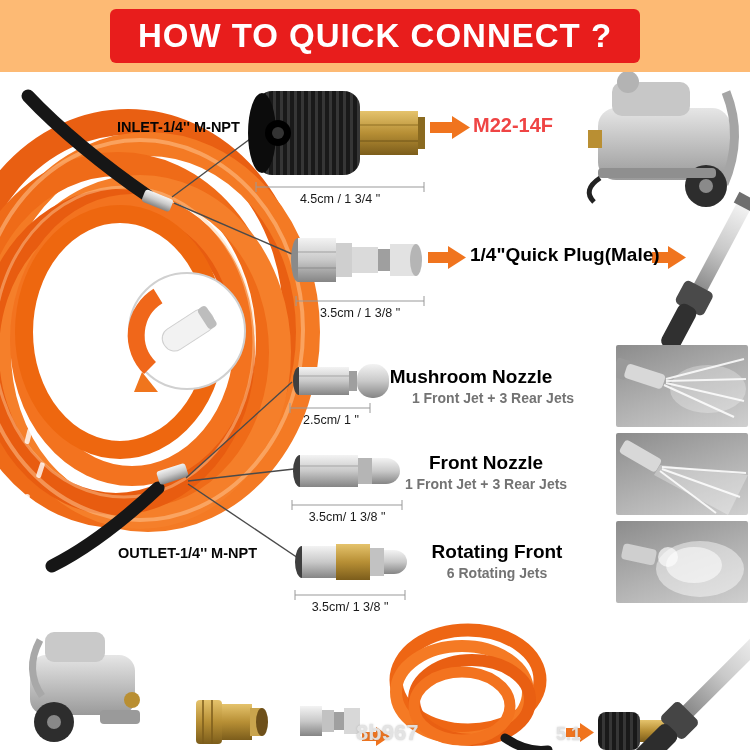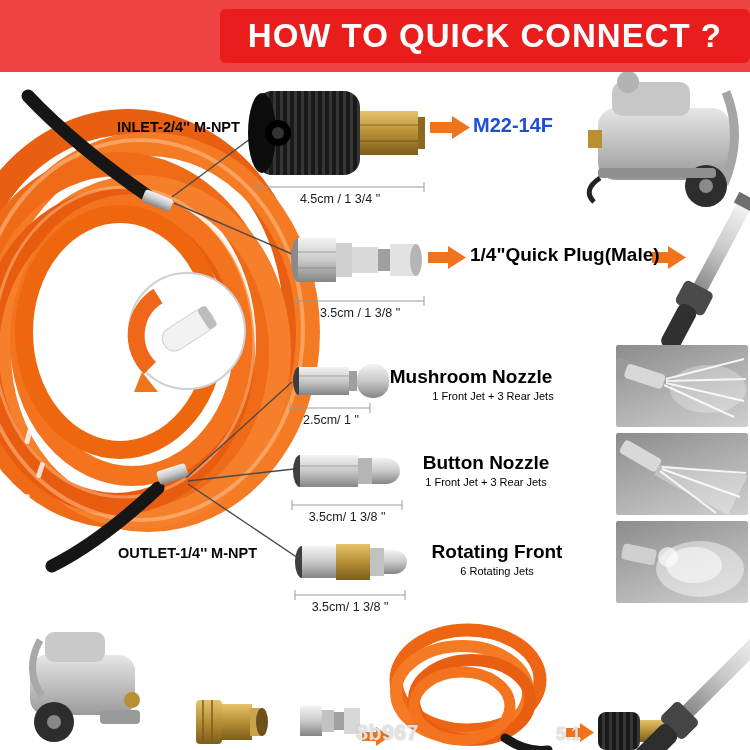--- a/index.html
+++ b/index.html
@@ -1,26 +1,26 @@
 <!DOCTYPE html>
 <html><head>
 <meta charset="utf-8">
 <style>
   *{margin:0;padding:0;box-sizing:border-box}
   html,body{width:750px;height:750px}
   body{font-family:"Liberation Sans",sans-serif;background:#fff;color:#0a0a0a}
   #stage{position:relative;width:750px;height:750px;overflow:hidden;background:#fff}
   .abs{position:absolute;white-space:nowrap}
-  .banner{position:absolute;left:0;top:0;width:750px;height:72px;background:#ef4444;display:flex;align-items:center;justify-content:flex-end}
+  .banner{position:absolute;left:0;top:0;width:750px;height:72px;background:#fdba74;display:flex;align-items:center;justify-content:center}
   .banner-inner{background:#e81d1c;border-radius:6px;padding:8px 28px;color:#fff;font-weight:700;font-size:33px;letter-spacing:1px}
   .lbl{font-weight:700;font-size:14.5px;color:#050505}
-  .big{font-weight:700;font-size:20px;color:#1d4ed8}
+  .big{font-weight:700;font-size:20px;color:#ef4444}
   .med{font-weight:700;font-size:19px;color:#000}
   .size{font-size:12.5px;color:#1a1a1a}
-  .jets{font-weight:400;font-size:11px;color:#000000}
+  .jets{font-weight:700;font-size:14px;color:#737373}
   .center{text-align:center}
   .photo{position:absolute;left:616px;width:132px;height:82px;overflow:hidden;border-radius:2px;background:linear-gradient(160deg,#8c8c8c 0%,#b2b2b2 55%,#cfcfcf 100%)}
   .wm{color:rgba(228,228,228,0.95);font-weight:700;text-shadow:0 0 2px rgba(110,110,110,0.4)}
   svg.layer{position:absolute;left:0;top:0}
 </style>
 </head>
 <body>
 
 <div id="stage">
 
@@ -265,32 +265,32 @@
   </div>
   <div class="photo" style="top:521px">
     <svg width="132" height="82">
       <rect x="8" y="22" width="34" height="16" rx="4" fill="#cfcfcf" transform="rotate(12 8 22)"></rect>
       <circle cx="52" cy="36" r="10" fill="#e0e0e0"></circle>
       <ellipse cx="84" cy="48" rx="44" ry="28" fill="rgba(255,255,255,0.45)"></ellipse>
       <ellipse cx="78" cy="44" rx="28" ry="18" fill="rgba(255,255,255,0.55)"></ellipse>
     </svg>
   </div>
 
-  <div class="abs lbl" style="left:117px;top:119px">INLET-2/4'' M-NPT</div>
+  <div class="abs lbl" style="left:117px;top:119px">INLET-1/4'' M-NPT</div>
   <div class="abs size center" style="left:256px;top:192px;width:168px">4.5cm / 1 3/4 "</div>
   <div class="abs big" style="left:473px;top:114px">M22-14F</div>
 
   <div class="abs size center" style="left:296px;top:306px;width:128px">3.5cm / 1 3/8 "</div>
   <div class="abs med" style="left:470px;top:244px">1/4"Quick Plug(Male)</div>
 
   <div class="abs med center" style="left:376px;top:366px;width:190px">Mushroom Nozzle</div>
   <div class="abs jets center" style="left:398px;top:390px;width:190px">1 Front Jet + 3 Rear Jets</div>
   <div class="abs size center" style="left:288px;top:413px;width:86px">2.5cm/ 1 "</div>
 
-  <div class="abs med center" style="left:400px;top:452px;width:172px">Button Nozzle</div>
+  <div class="abs med center" style="left:400px;top:452px;width:172px">Front Nozzle</div>
   <div class="abs jets center" style="left:400px;top:476px;width:172px">1 Front Jet + 3 Rear Jets</div>
   <div class="abs size center" style="left:292px;top:510px;width:110px">3.5cm/ 1 3/8 "</div>
 
   <div class="abs med center" style="left:404px;top:541px;width:186px">Rotating Front</div>
   <div class="abs jets center" style="left:404px;top:565px;width:186px">6 Rotating Jets</div>
   <div class="abs size center" style="left:295px;top:600px;width:110px">3.5cm/ 1 3/8 "</div>
 
   <div class="abs lbl" style="left:118px;top:545px">OUTLET-1/4'' M-NPT</div>
 
   <div class="abs wm" style="left:356px;top:720px;font-size:22px">8b967</div>

